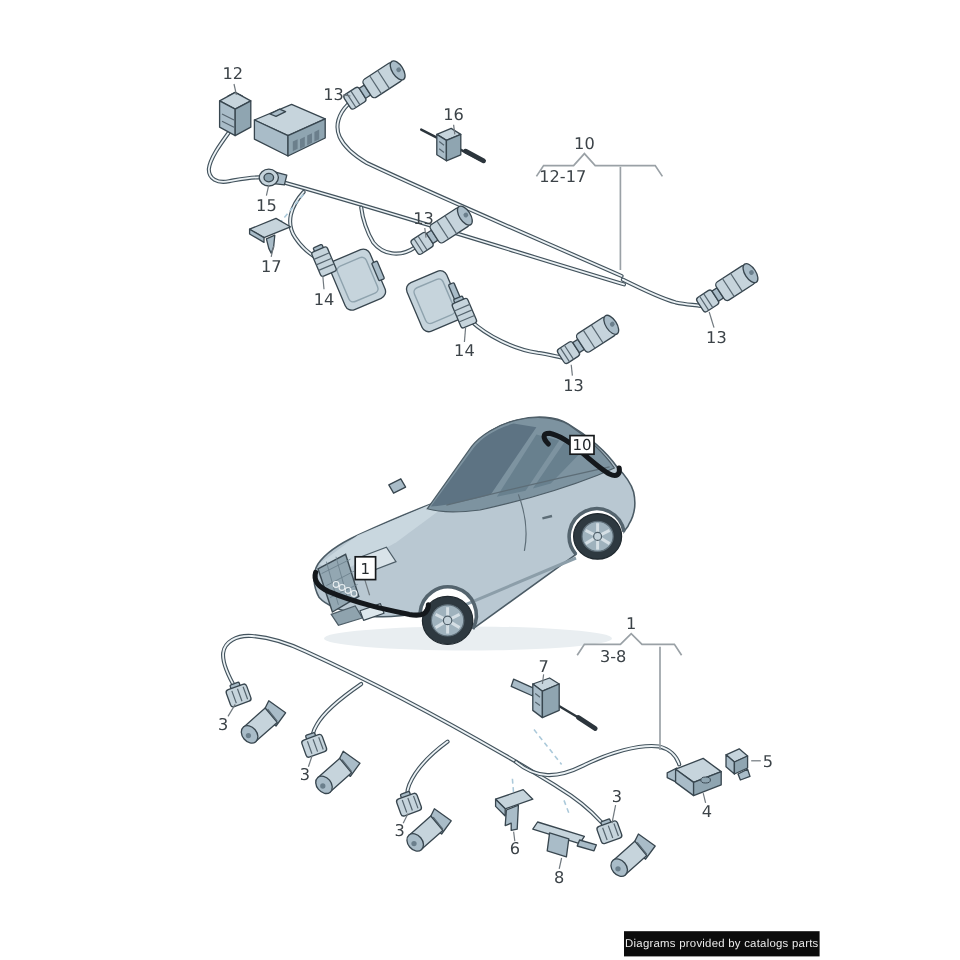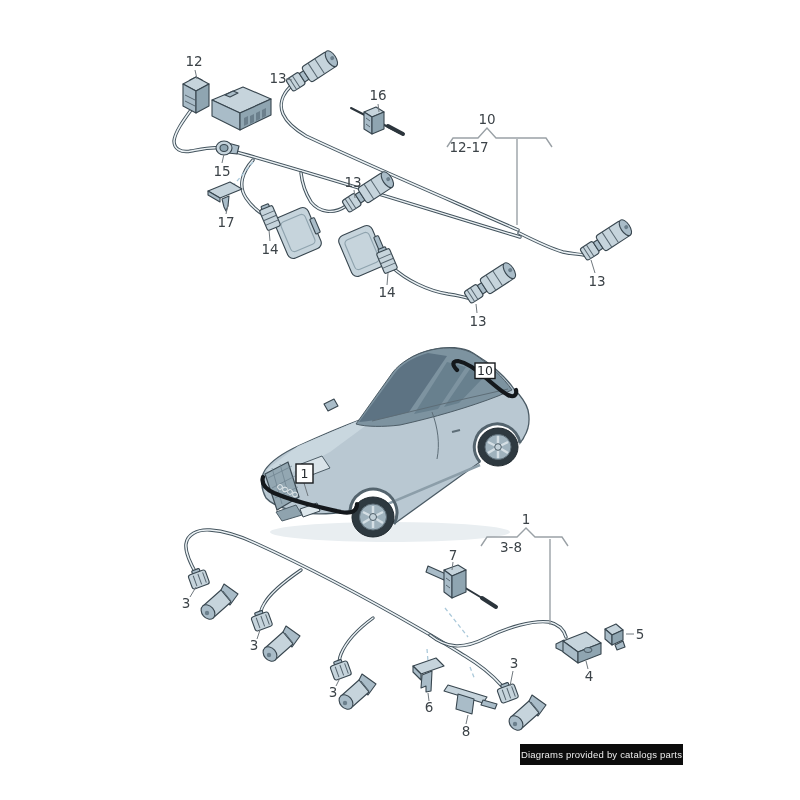--- a/index.html
+++ b/index.html
@@ -14,21 +14,21 @@
   .dash{stroke:#abc9da;stroke-width:1.3;stroke-dasharray:4 3;fill:none;}
   .bracket{stroke:#9aa1a6;stroke-width:1.4;fill:none;}
   .pf{fill:#c6d4dc;stroke:#38464f;stroke-width:1.1;stroke-linejoin:round;}
   .pf2{fill:#a9bcc8;stroke:#38464f;stroke-width:1.1;stroke-linejoin:round;}
   .pf3{fill:#8fa5b1;stroke:#38464f;stroke-width:1.1;stroke-linejoin:round;}
   .pfl{fill:#dde7ec;stroke:#38464f;stroke-width:1;stroke-linejoin:round;}
   .rid{stroke:#56656f;stroke-width:1;fill:none;}
   .tie{stroke:#2c353c;stroke-width:2;fill:none;stroke-linecap:round;}
   .tieW{stroke:#2c353c;stroke-width:4;fill:none;stroke-linecap:round;}
   .carline{stroke:#5d6d77;stroke-width:1;fill:none;}
-  .badge{position:absolute;left:520px;top:744px;width:163px;height:21px;background:#0c0c0c;
+  .badge{position:absolute;left:520px;top:776px;width:163px;height:21px;background:#0c0c0c;
          color:#ececec;font-size:9.5px;font-family:"Liberation Sans",sans-serif;
          display:flex;align-items:center;justify-content:center;letter-spacing:0.2px;}
 </style>
 </head>
 <body>
 
 <div class="stage">
 <svg width="800" height="800" viewBox="0 0 800 800">
 
   <defs>

